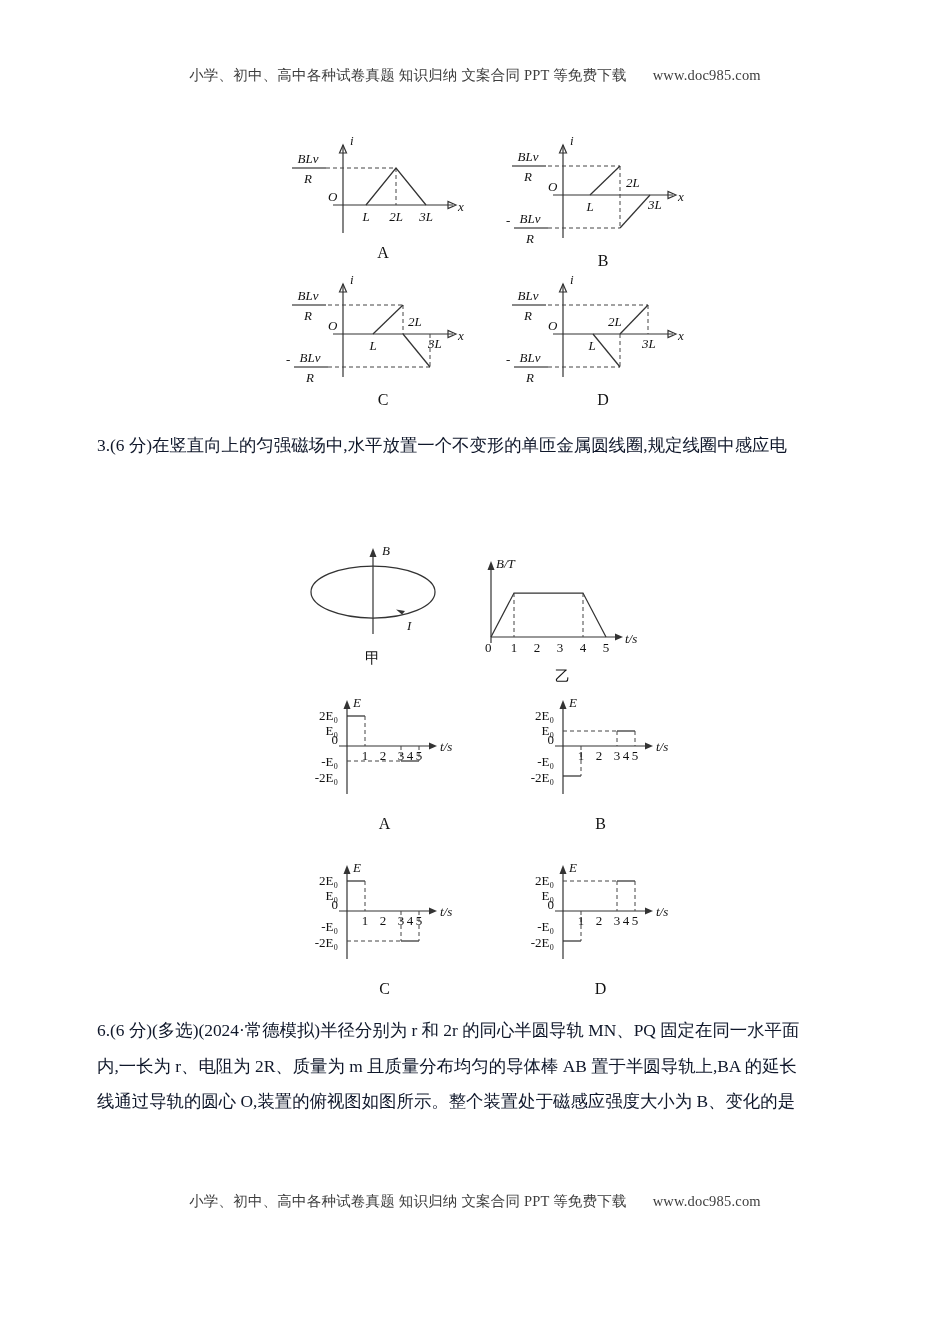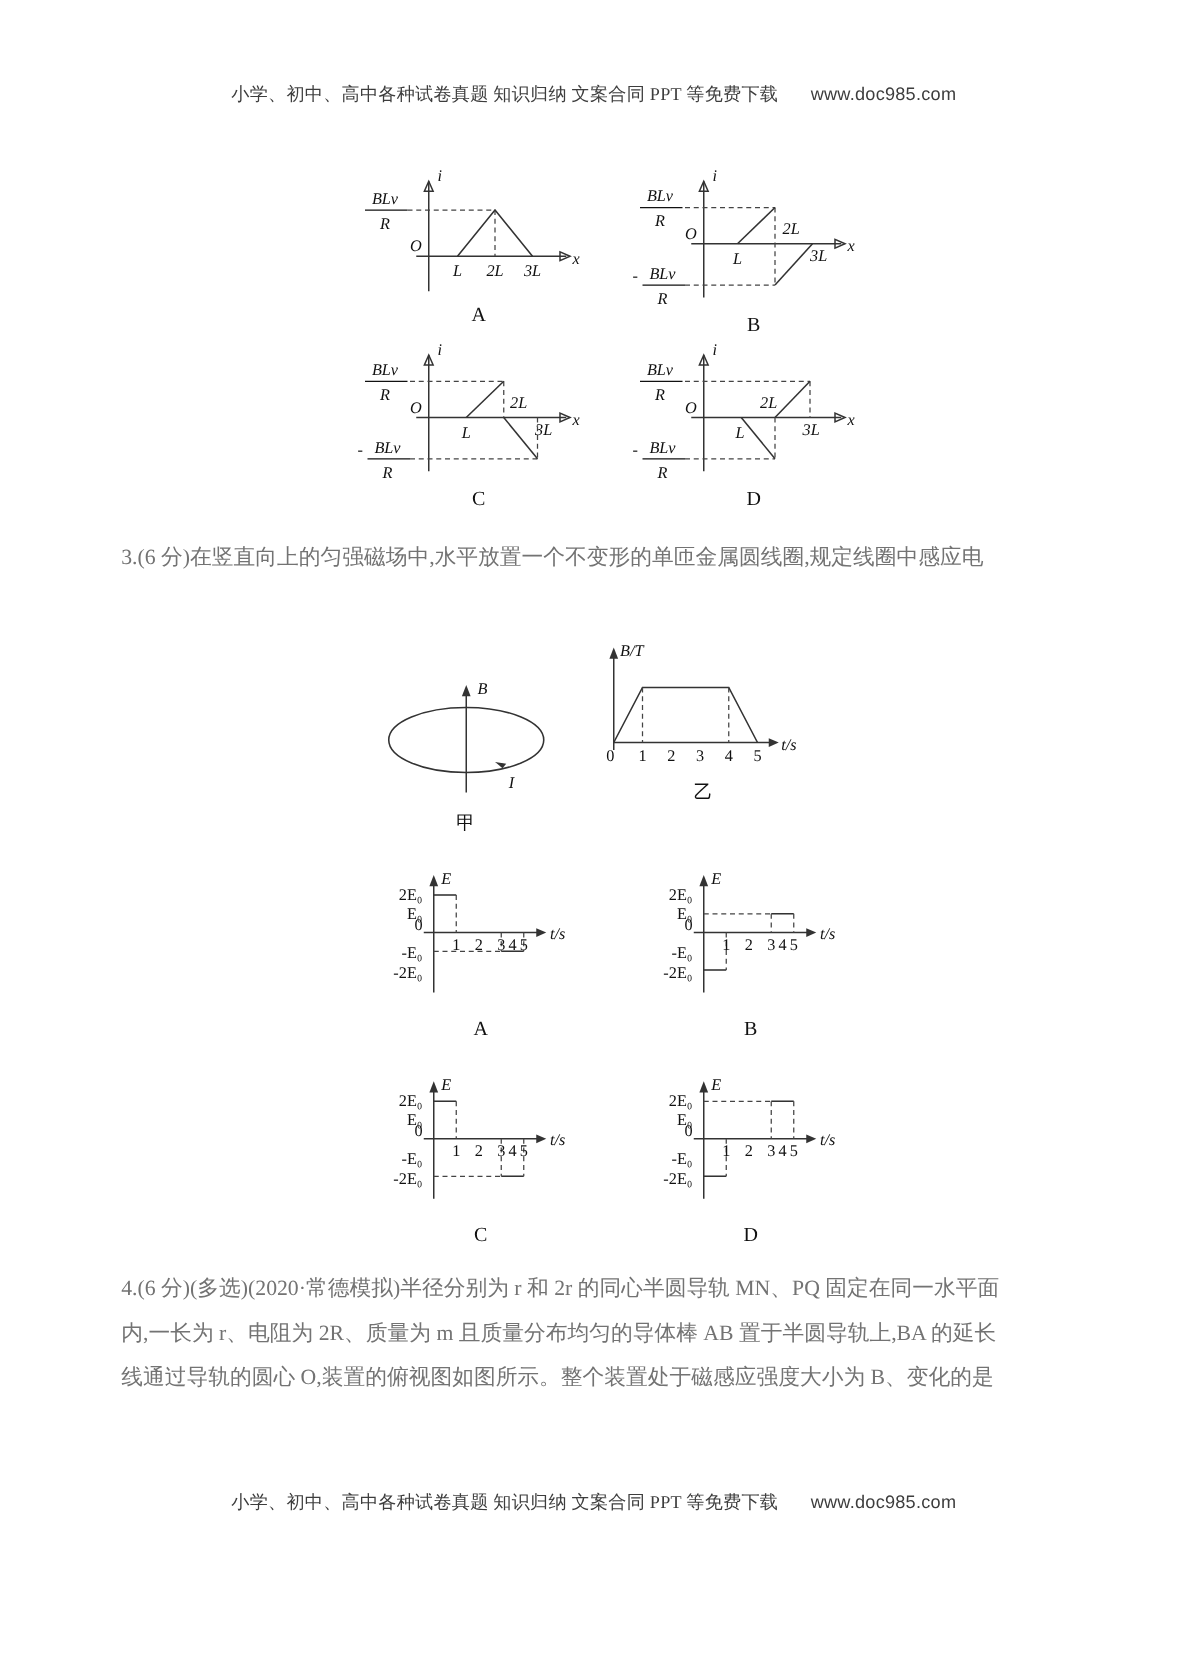--- a/index.html
+++ b/index.html
@@ -26,35 +26,35 @@
     left: 0;
     width: 950px;
     text-align: center;
     font-size: 14.5px;
     color: #3d3d3d;
     letter-spacing: 0.2px;
     white-space: nowrap;
   }
   .watermark .url {
     margin-left: 26px;
-    font-family: Liberation Sans, sans-serif;
+    font-family: Liberation Serif, serif;
     margin-top: 21px;
   }
   #header-watermark { top: 66px; }
   #footer-watermark { top: 1192px; }
 
   
   .question {
     position: absolute;
     left: 97px;
     width: 762px;
     font-size: 17.4px;
     line-height: 35.5px;
     text-align: justify;
-    color: #737373;
+    color: #0f172a;
   }
   .question .ln { display: block; white-space: nowrap; }
 
   
   .fig {
     position: absolute;
   }
   .fig svg { display: block; overflow: visible; }
   .caption {
     text-align: center;
@@ -215,21 +215,21 @@
 
       <ellipse cx="88" cy="50" rx="62" ry="26" fill="none" stroke="#333" stroke-width="1.25"></ellipse>
 
       <path d="M120 69 l-9 -1.5 l6 5 z" fill="#333" stroke="none"></path>
       <text class="axlabel" x="97" y="13">B</text>
       <text class="axlabel" x="122" y="88">I</text>
     </svg>
     <div class="caption cn" style="width:175px; margin-top:2px;">甲</div>
   </div>
 
-  <div class="fig" style="left:465px; top:512px;">
+  <div class="fig" style="left:465px; top:555px;">
     <svg width="195" height="108" viewBox="0 0 195 108">
 
       <line class="axis" x1="26" y1="10" x2="26" y2="88"></line>
       <path d="M26 6 l-3.5 9 h7 z" fill="#333" stroke="none"></path>
       <line class="axis" x1="26" y1="82" x2="155" y2="82"></line>
       <path d="M158 82 l-8 -3.5 v7 z" fill="#333" stroke="none"></path>
       <text class="axlabel" x="31" y="13">B/T</text>
       <text class="axlabel" x="160" y="88">t/s</text>
       <text class="ticknum" x="20" y="97">0</text>
 
@@ -360,21 +360,21 @@
       <text class="ticknum" x="73" y="66" text-anchor="middle">1</text>
       <text class="ticknum" x="91" y="66" text-anchor="middle">2</text>
       <text class="ticknum" x="109" y="66" text-anchor="middle">3</text>
       <text class="ticknum" x="118" y="66" text-anchor="middle">4</text>
       <text class="ticknum" x="127" y="66" text-anchor="middle">5</text>
     </svg>
     <div class="caption" style="width:185px">D</div>
   </div>
 
   <div class="question" style="top:1013px;">
-    <span class="ln">4.(6 分)(多选)(2020·常德模拟)半径分别为 r 和 2r 的同心半圆导轨 MN、PQ 固定在同一水平面</span>
+    <span class="ln">6.(6 分)(多选)(2024·常德模拟)半径分别为 r 和 2r 的同心半圆导轨 MN、PQ 固定在同一水平面</span>
     <span class="ln">内,一长为 r、电阻为 2R、质量为 m 且质量分布均匀的导体棒 AB 置于半圆导轨上,BA 的延长</span>
     <span class="ln">线通过导轨的圆心 O,装置的俯视图如图所示。整个装置处于磁感应强度大小为 B、变化的是</span>
   </div>
 
   <div class="watermark" id="footer-watermark">
     <span>小学、初中、高中各种试卷真题  知识归纳  文案合同  PPT 等免费下载</span><span class="url">www.doc985.com</span>
   </div>
 
 </div>
 

